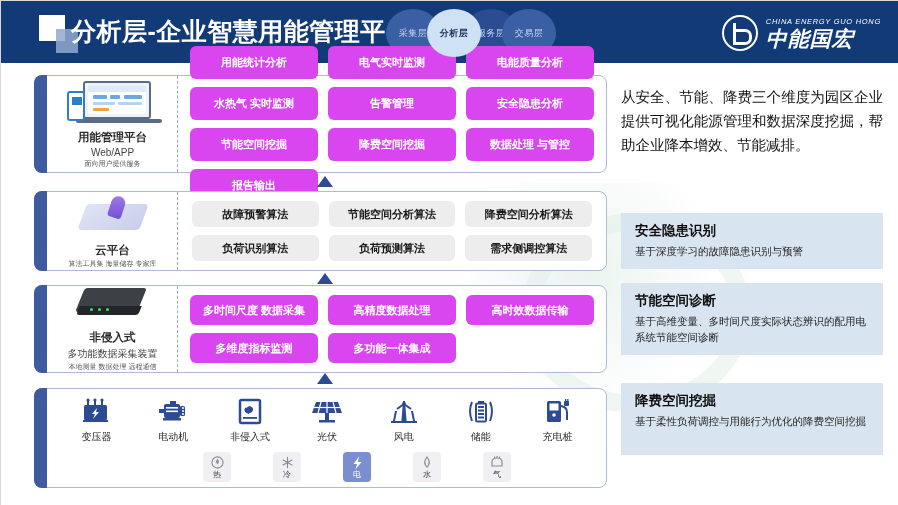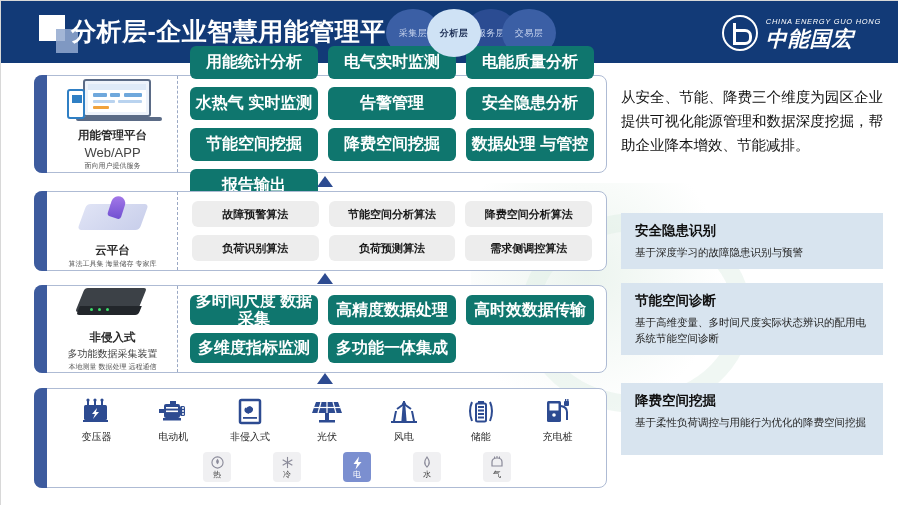--- a/index.html
+++ b/index.html
@@ -78,30 +78,30 @@
     position: absolute; left: -1px; top: -1px; bottom: -1px; width: 13px;
     background: #3d5b9e; border-radius: 8px 0 0 8px;
   }
   .row-inner { position: absolute; left: 13px; right: 0; top: 0; bottom: 0; display: flex; }
   .panel-left {
     width: 130px; display: flex; flex-direction: column;
     align-items: center; justify-content: center;
     border-right: 1px dashed #9aa8c4;
   }
   .panel-left .cap-title { font-size: 11.5px; font-weight: bold; color: #2a2a2a; margin-top: 5px; }
-  .panel-left .cap-sub   { font-size: 13px; color: #444; margin-top: 2px; }
+  .panel-left .cap-sub   { font-size: 10px; color: #444; margin-top: 2px; }
   .panel-left .cap-sub2  { font-size: 7px;  color: #555; margin-top: 1px; }
 
   .btn-grid { flex: 1; display: grid; gap: 8px 10px; padding: 10px 12px; align-content: center; }
 
   .btn {
     border-radius: 6px; display: flex; align-items: center; justify-content: center;
     text-align: center; line-height: 1.15; font-weight: bold;
   }
-  .btn-blue { background: #0f766e; color: #ffffff; font-size: 16px; }
+  .btn-blue { background: #d946ef; color: #ffffff; font-size: 11px; }
   .btn-grey { background: #ededed; color: #1a1a1a; font-size: 11px; font-weight: bold; }
 
   
   #row-platform { top: 12px;  width: 573px; height: 98px; }
   #row-platform .btn-grid { grid-template-columns: repeat(3, 1fr); grid-auto-rows: 33px; }
   #row-cloud    { top: 128px; width: 573px; height: 80px; }
   #row-cloud .btn-grid { grid-template-columns: repeat(3, 1fr); grid-auto-rows: 26px; padding: 8px 14px; }
   #row-device   { top: 222px; width: 573px; height: 88px; }
   #row-device .btn-grid { grid-template-columns: repeat(3, 1fr); grid-auto-rows: 30px; }
   #row-equip    { top: 325px; width: 573px; height: 100px; }
@@ -173,21 +173,21 @@
   .mini-label { font-size: 8px; color: #3a3a3a; line-height: 9px; }
   .mini.active .mini-label { color: #ffffff; }
 
   
   .desc {
     position: absolute; left: 620px; top: 22px; width: 262px;
     font-size: 14.5px; line-height: 24px; color: #111; text-align: justify;
   }
   .info-card {
     position: absolute; left: 620px; width: 262px;
-    background: #d8e4ef; padding: 9px 12px 10px 14px;
+    background: #d8e4ef; padding: 9px 12px 10px 14px; font-family: Liberation Serif, serif;
   }
   #card-0 { top: 150px; height: 56px; }
   #card-1 { top: 220px; height: 72px; }
   #card-2 { top: 320px; height: 72px; }
   .info-title { font-size: 13.5px; font-weight: bold; color: #0f0f0f; margin-bottom: 4px; }
   .info-body  { font-size: 10.5px; line-height: 16px; color: #232323; }
 </style>
 </head>
 <body>
 

